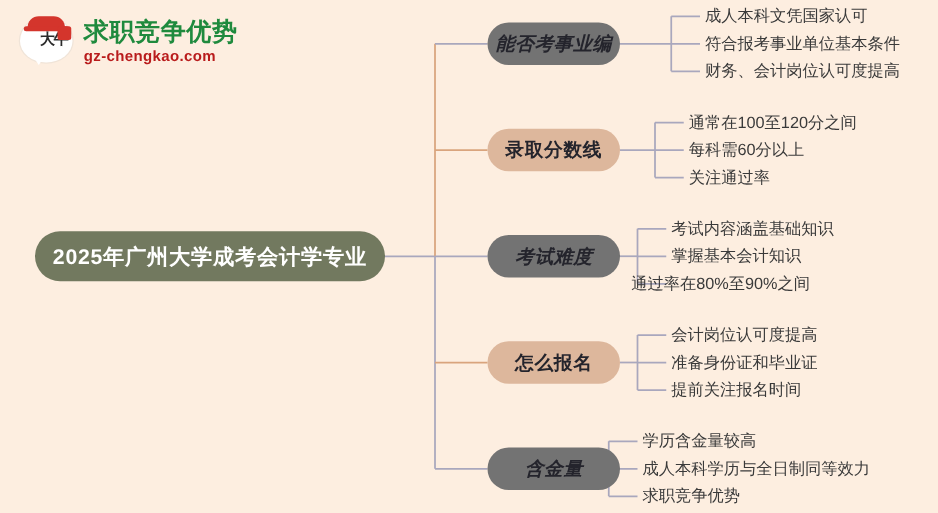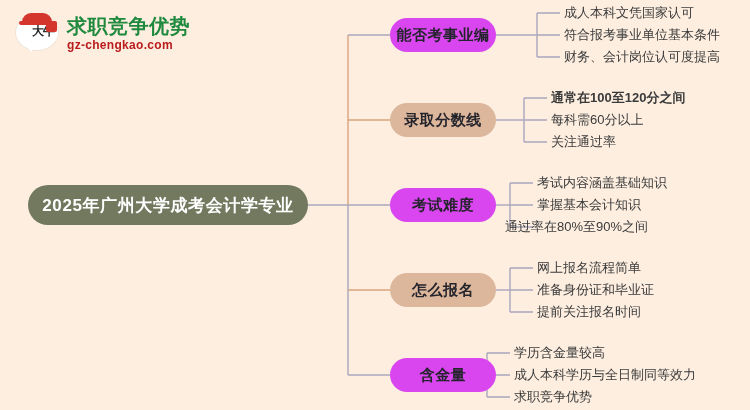--- a/index.html
+++ b/index.html
@@ -146,21 +146,21 @@
   }
   .branch-node {
     width: 106px;
     height: 34px;
     border-radius: 17px;
     font-size: 15px;
     font-weight: 700;
     color: #24242c;
     letter-spacing: 0.5px;
   }
-  .branch-purple { background: #d946ef; }
+  .branch-purple { background: #737373; font-style: italic; }
   .branch-peach  { background: #ddb79c; }
 
   
   .leaf {
     position: absolute;
     font-size: 13px;
     line-height: 16px;
     color: #3a3a3a;
     white-space: nowrap;
     z-index: 3;
@@ -224,29 +224,29 @@
   <div class="node branch-node branch-purple" style="left:390px;top:18px;">能否考事业编</div>
   <div class="node branch-node branch-peach" style="left:390px;top:103px;">录取分数线</div>
   <div class="node branch-node branch-purple" style="left:390px;top:188px;">考试难度</div>
   <div class="node branch-node branch-peach" style="left:390px;top:273px;">怎么报名</div>
   <div class="node branch-node branch-purple" style="left:390px;top:358px;">含金量</div>
 
   <div class="leaf" style="left:564px;top:5px;">成人本科文凭国家认可</div>
   <div class="leaf" style="left:564px;top:27px;">符合报考事业单位基本条件</div>
   <div class="leaf" style="left:564px;top:49px;">财务、会计岗位认可度提高</div>
 
-  <div class="leaf" style="left:551px;top:90px;font-weight:bold;">通常在100至120分之间</div>
+  <div class="leaf" style="left:551px;top:90px;">通常在100至120分之间</div>
   <div class="leaf" style="left:551px;top:112px;">每科需60分以上</div>
   <div class="leaf" style="left:551px;top:134px;">关注通过率</div>
 
   <div class="leaf" style="left:537px;top:175px;">考试内容涵盖基础知识</div>
   <div class="leaf" style="left:537px;top:197px;">掌握基本会计知识</div>
   <div class="leaf" style="left:505px;top:219px;">通过率在80%至90%之间</div>
 
-  <div class="leaf" style="left:537px;top:260px;">网上报名流程简单</div>
+  <div class="leaf" style="left:537px;top:260px;">会计岗位认可度提高</div>
   <div class="leaf" style="left:537px;top:304px;">提前关注报名时间</div>
   <div class="leaf" style="left:537px;top:282px;">准备身份证和毕业证</div>
 
   <div class="leaf" style="left:514px;top:345px;">学历含金量较高</div>
   <div class="leaf" style="left:514px;top:367px;">成人本科学历与全日制同等效力</div>
   <div class="leaf" style="left:514px;top:389px;">求职竞争优势</div>
 
 </div>
 
 </body></html>

